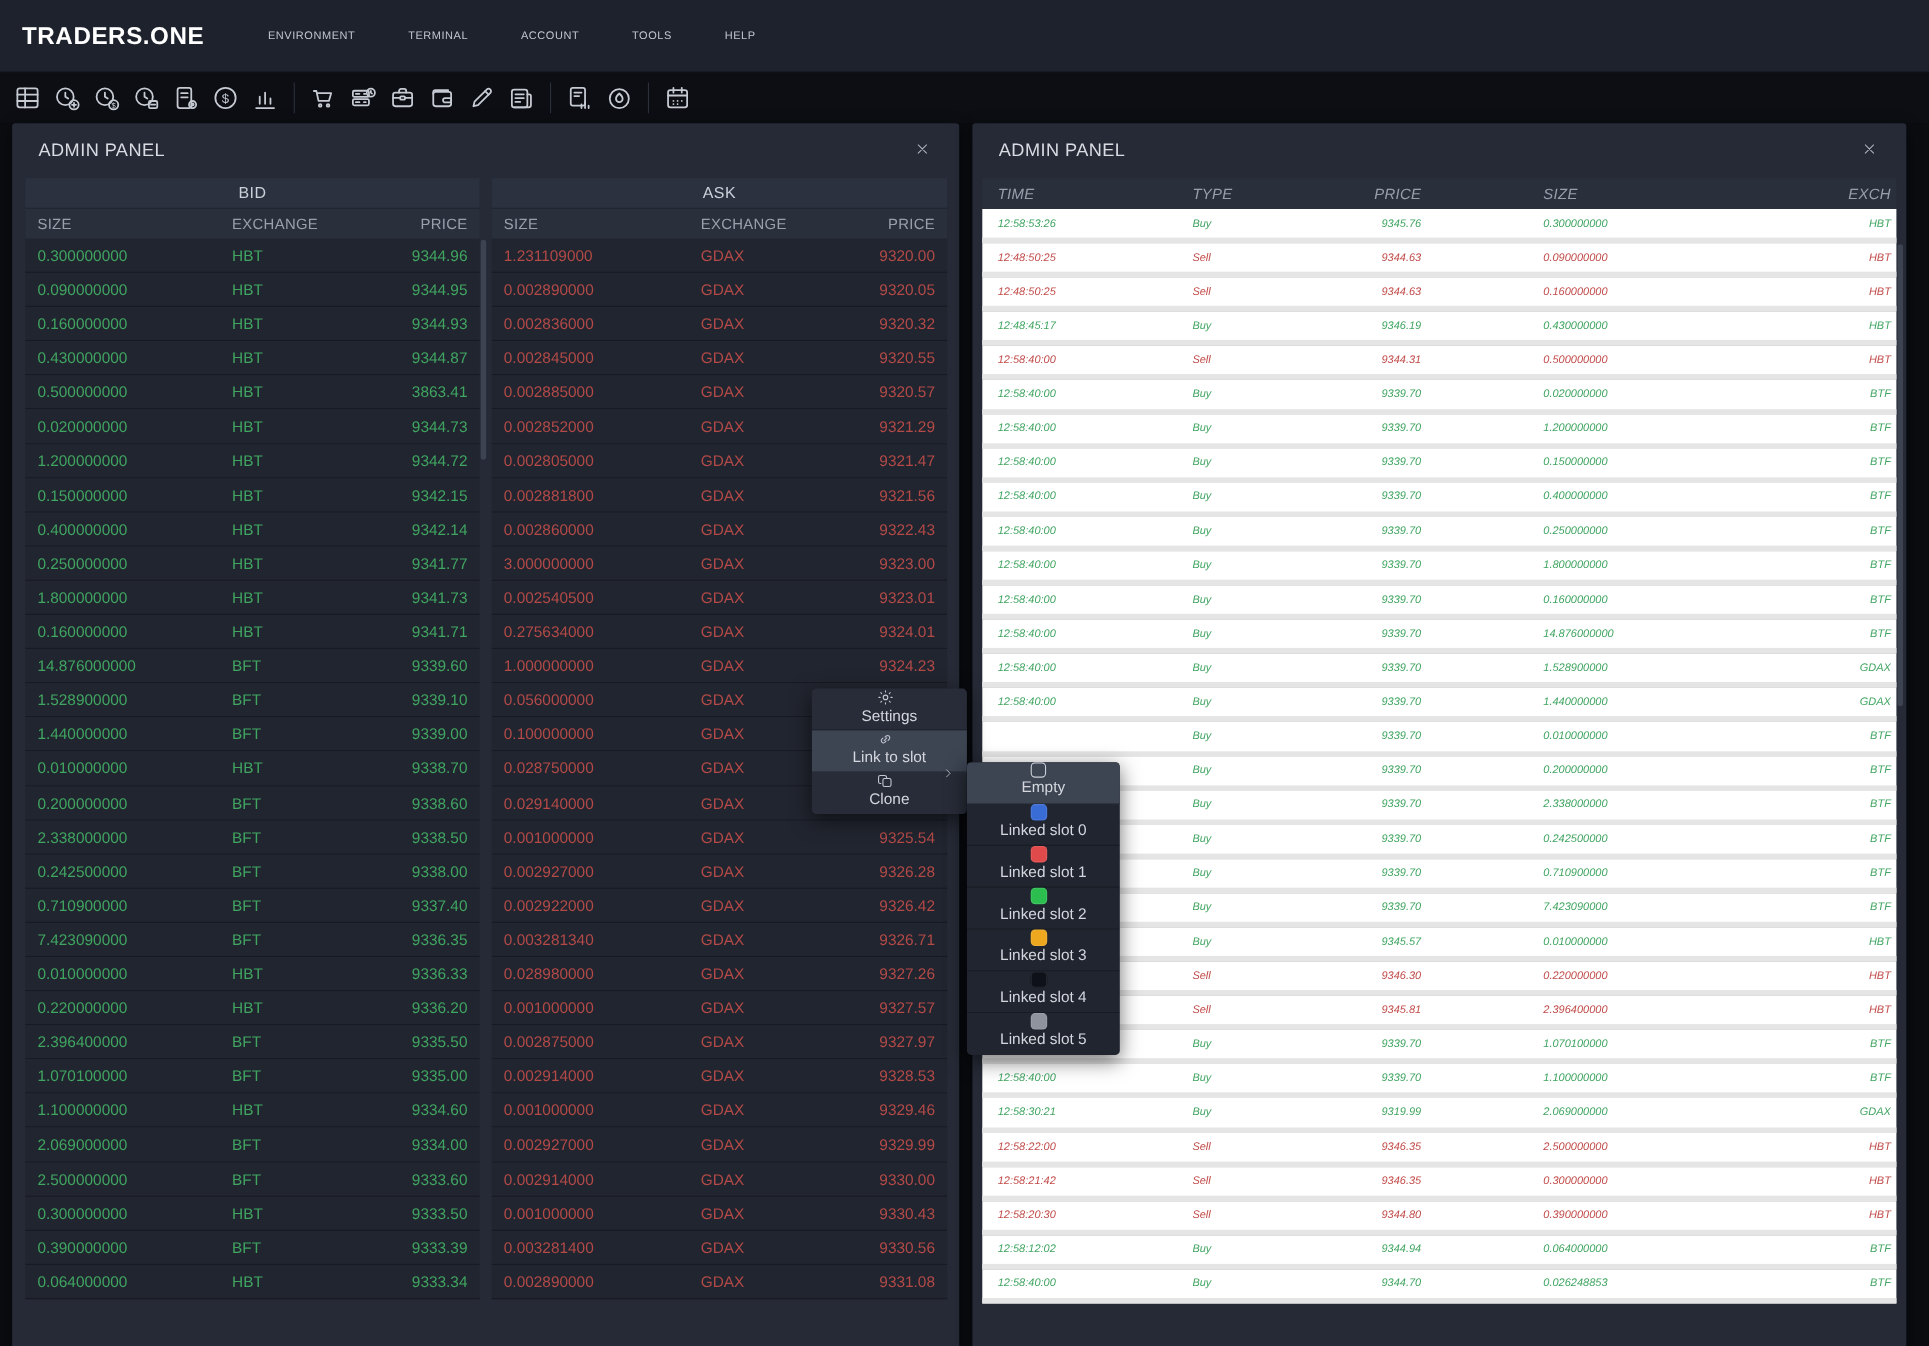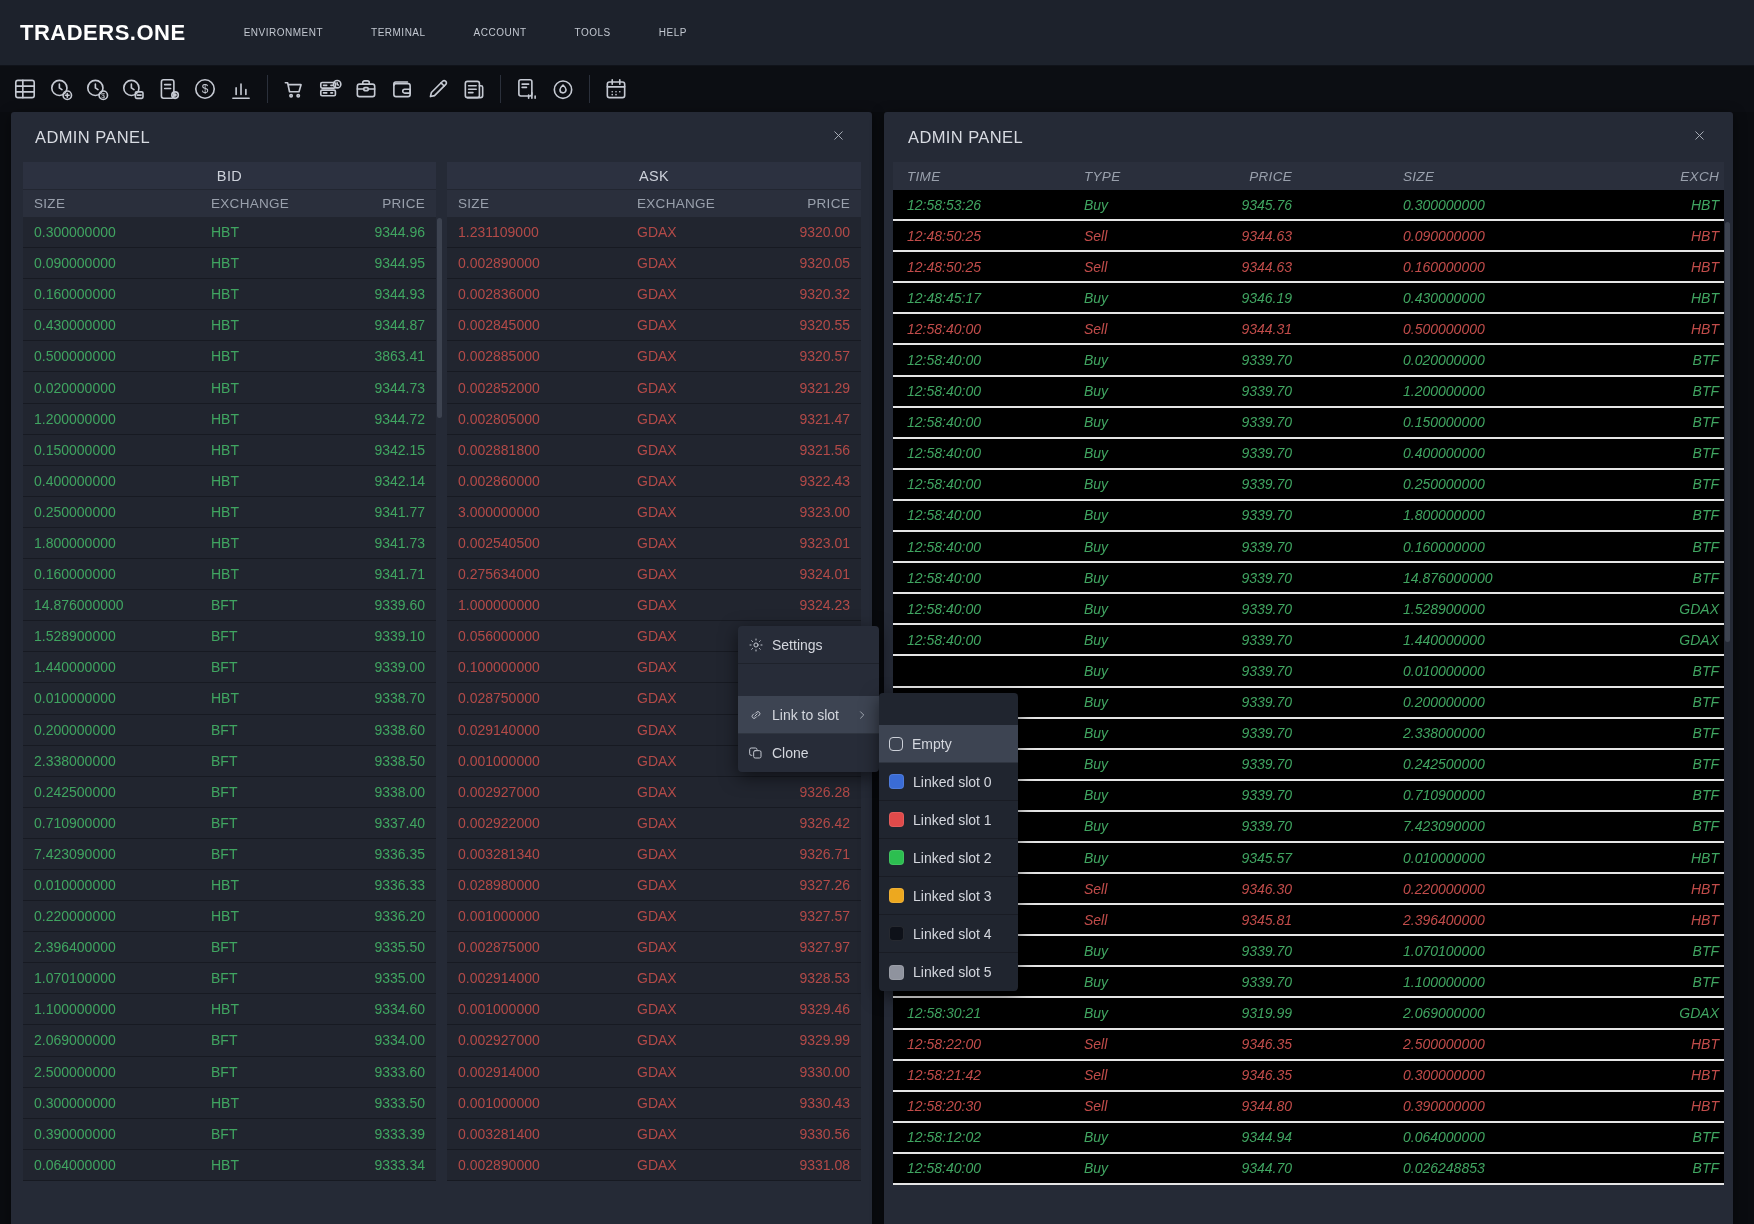--- a/index.html
+++ b/index.html
@@ -73,46 +73,46 @@
   .ask .cell { color:#b34a48; }
 
   
   .trades { position:absolute; top:50px; left:9px; width:831px; }
   .trade-head, .trade-row {
     display:grid; grid-template-columns:177px 130px 78px 111px 181px 1fr;
     padding:0 5px 0 14px; align-items:center;font-style:italic;
   }
   .trade-head { height:28px; background:#2a2f3c; font-size:13.5px; color:#99a0ac; letter-spacing:.3px; }
   .trade-row {
-    height:31.1px; background:#000000; border-bottom:2px solid #e5e5e5;
-    font-size:14px; cursor:pointer;
+    height:31.1px; background:#ffffff; border-bottom:5px solid #e5e5e5;
+    font-size:10px; cursor:pointer;
   }
   .trade-row .price, .trade-head .h-price2 { text-align:right; }
   .trade-row .exch,  .trade-head .h-exch  { text-align:right; }
   .buy  .cell { color:#40a561; }
   .sell .cell { color:#c14c4a; }
 
   
   .vscroll { position:absolute; width:5px; border-radius:3px; background:#3d4350; cursor:pointer; }
   #scroll-left  { left:426px; top:106px; height:200px; }
   #scroll-right { right:3px;  top:110px; height:420px; }
 
   
   .menu {
     position:absolute; background:#272c38; border-radius:4px; overflow:hidden;
     box-shadow:0 5px 18px rgba(0,0,0,.55);
   }
   #context-menu { left:738px; top:626px; width:141px; z-index:10; }
   #submenu      { left:879px; top:693px; width:139px; z-index:11; background:#20252f; }
   .menu-item {
     height:38px; display:flex; align-items:center; padding:0 10px;
-    font-size:14px; color:#d4d7de; cursor:pointer; border-bottom:1px solid rgba(0,0,0,.22);
+    font-size:14px; color:#d4d7de; cursor:pointer; border-bottom:1px solid rgba(0,0,0,.22);flex-direction:column;
   }
   .menu-item:last-child { border-bottom:none; }
-  .menu-item.hl { background:#3d4452;margin-top:32px; }
+  .menu-item.hl { background:#3d4452; }
   .menu-item .mi { width:16px; height:16px; margin-right:8px; color:#c3c7d0; flex:none; }
   .menu-item .chev { margin-left:auto; width:14px; height:14px; color:#aeb3bd; flex:none; }
   .swatch {
     width:15px; height:15px; border-radius:4px; margin-right:9px; flex:none;
     box-shadow: inset 0 0 0 1px rgba(255,255,255,.10);
   }
   .swatch.empty { width:14px; height:14px; background:transparent; border:1.6px solid #ccd0d8; box-shadow:none; }
 </style>
 </head>
 <body>

